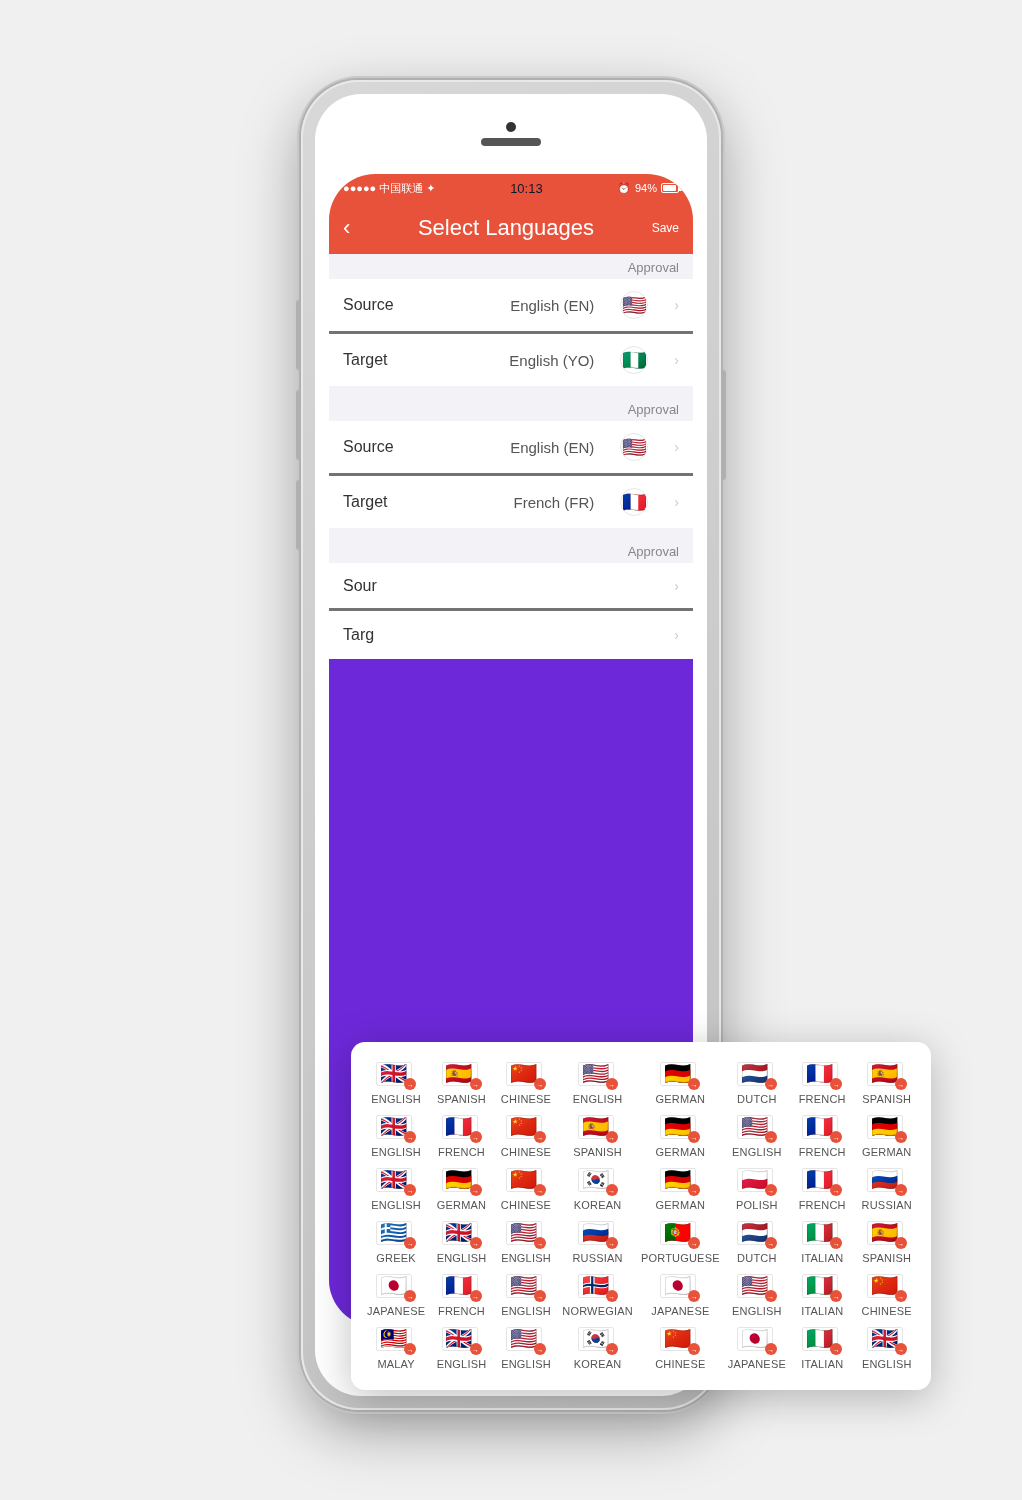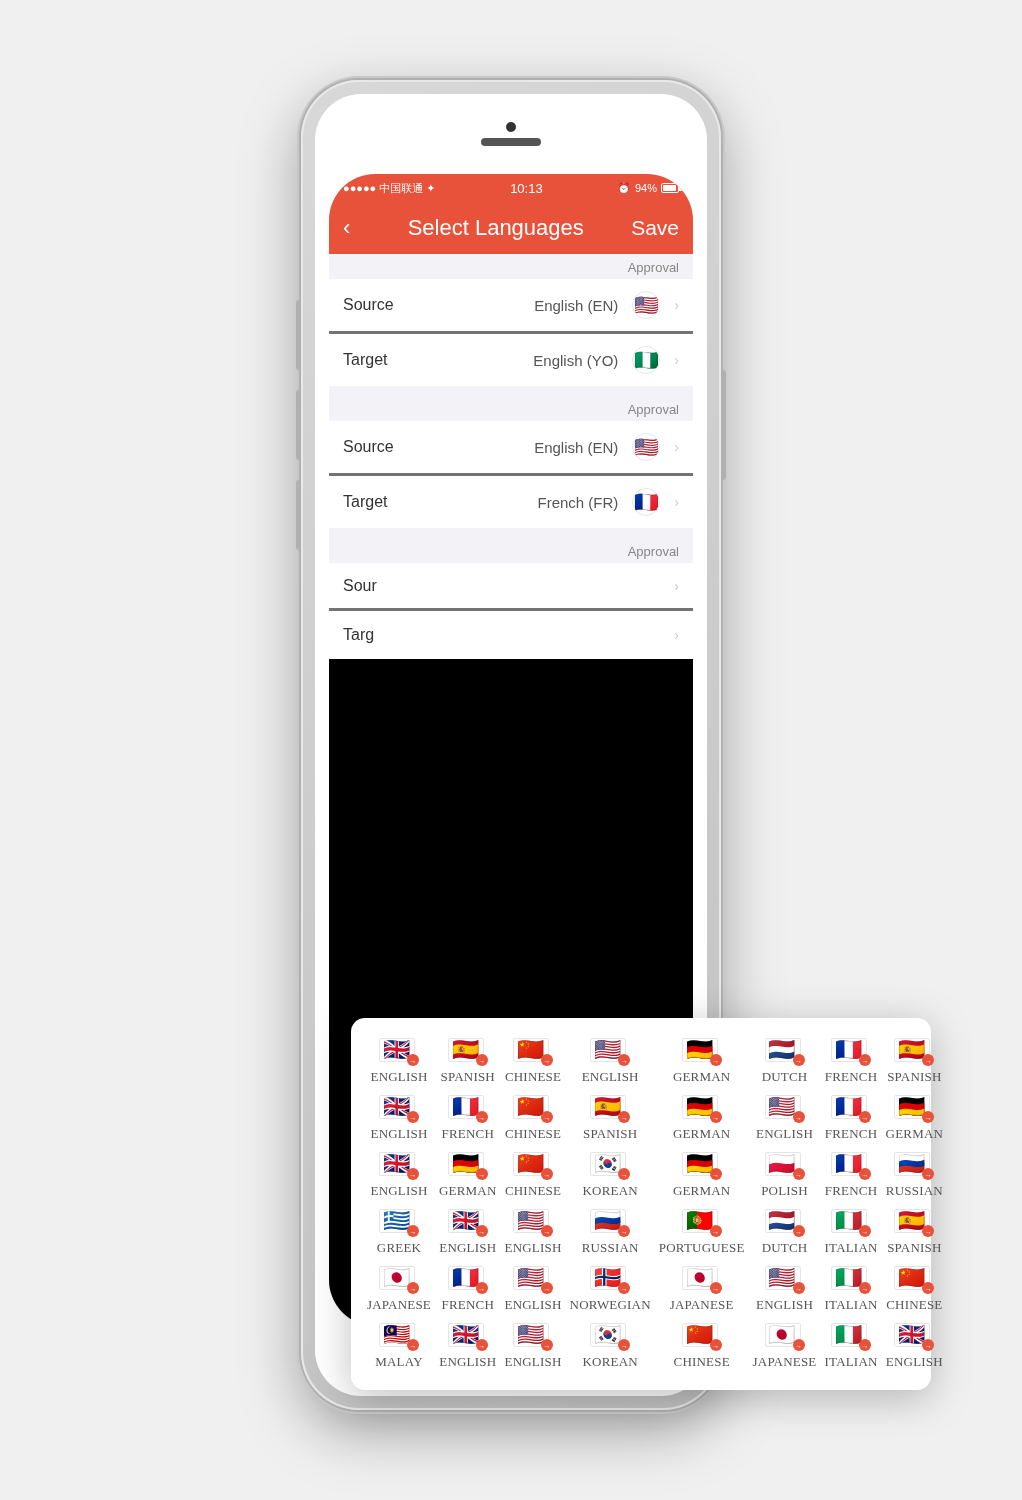--- a/index.html
+++ b/index.html
@@ -151,21 +151,21 @@
       justify-content: space-between;
       padding: 0 14px;
       flex-shrink: 0;
     }
     .status-left {
       font-size: 11px;
       color: white;
     }
     .status-center {
       font-size: 13px;
-      color: #ffffff;
+      color: #0f172a;
       font-weight: 500;
       text-align: center;
     }
     .status-right {
       font-size: 11px;
       color: white;
       display: flex;
       align-items: center;
       gap: 4px;
     }
@@ -187,29 +187,29 @@
     }
     .nav-title {
       flex: 1;
       text-align: center;
       color: #ffffff;
       font-size: 22px;
       font-weight: 500;
     }
     .nav-save {
       color: white;
-      font-size: 21px;
+      font-size: 12px;
       cursor: pointer;
     }
 
     
     .content {
       flex: 1;
       overflow-y: auto;
-      background: #000000;
+      background: #6d28d9;
     }
 
     .section-header {
       background: #f2f2f7;
       padding: 6px 14px 4px;
       text-align: right;
       font-size: 13px;
       color: #888;
     }
 
@@ -234,21 +234,21 @@
       min-width: 70px;
     }
     .cell-value {
       flex: 1;
       text-align: left;
       font-size: 15px;
       color: #555;
       display: flex;
       align-items: center;
       justify-content: flex-end;
-      gap: 14px;
+      gap: 26px;
     }
     .cell-chevron {
       color: #ccc;
       font-size: 14px;
     }
 
     
     .flag-circle {
       width: 28px;
       height: 28px;
@@ -314,25 +314,24 @@
       background: #e8523a;
       border-radius: 50%;
       display: flex;
       align-items: center;
       justify-content: center;
       font-size: 7px;
       color: white;
     }
 
     .popup-label {
-      font-size: 13px;
+      font-size: 11px;
       color: #555;
       text-align: center;
       letter-spacing: 0.2px;
-      font-family: Liberation Serif, serif;
     }
 
     
     .please-text {
       font-size: 12px;
       color: #aaa;
       padding: 14px;
       line-height: 1.5;
     }
 

